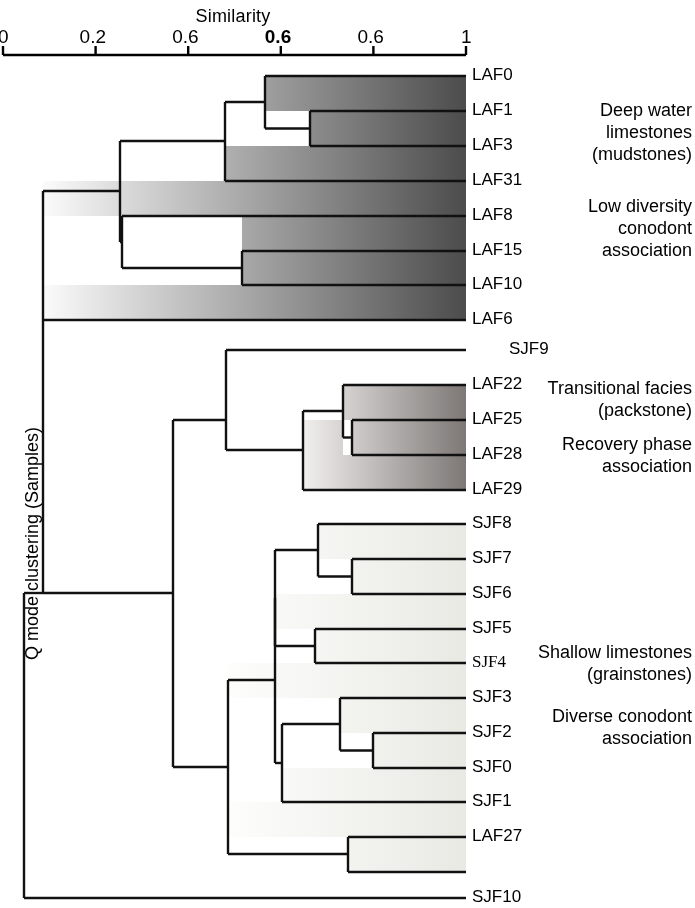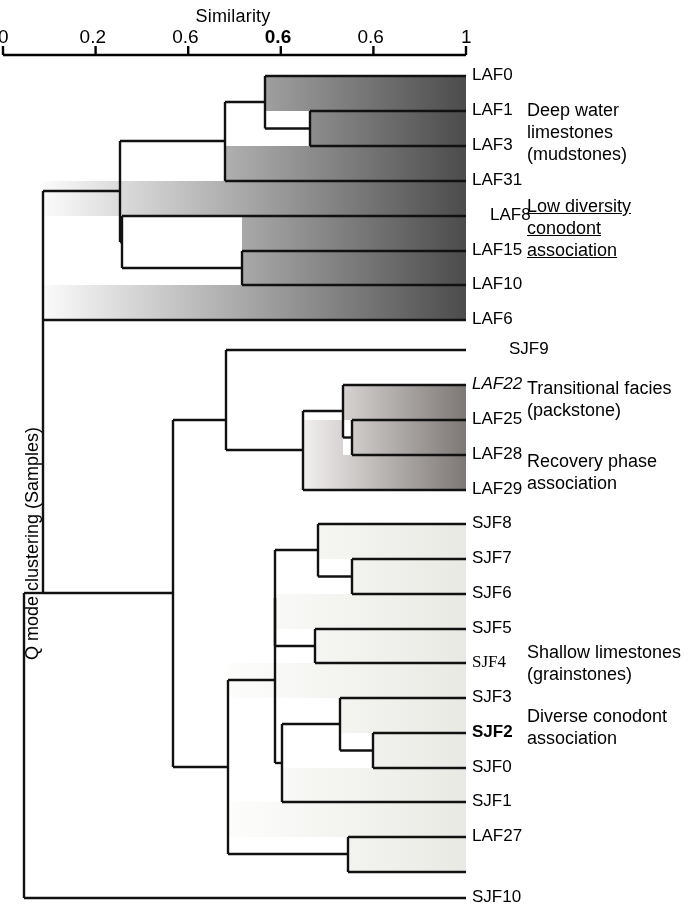--- a/index.html
+++ b/index.html
@@ -5,21 +5,21 @@
   html,body{margin:0;padding:0;background:#ffffff;}
   body{width:695px;height:908px;position:relative;
        font-family:"Liberation Sans",sans-serif;color:#000;}
   #root{position:absolute;left:0;top:0;width:695px;height:908px;overflow:hidden;}
   .axis-title{position:absolute;left:0;top:6px;width:466px;text-align:center;
               font-size:18px;letter-spacing:0.2px;}
   .tick-label{position:absolute;font-size:19px;top:26px;}
   .ylabel{position:absolute;font-size:18px;white-space:nowrap;
           transform-origin:0 0;transform:rotate(-90deg);}
   .leaf-label{position:absolute;font-size:17px;left:472px;white-space:nowrap;}
-  .ann{position:absolute;font-size:18px;text-align:left;line-height:1.22;
+  .ann{position:absolute;font-size:18px;text-align:right;line-height:1.22;
        white-space:pre-line;}
   svg{position:absolute;left:0;top:0;}
 </style>
 </head>
 <body>
 
 <div id="root">
 
   <div class="axis-title">Similarity</div>
 
@@ -151,52 +151,52 @@
         <line x1="24" y1="593" x2="24" y2="898" stroke="#111" stroke-width="2.4" stroke-linecap="butt"></line>
         <line x1="24" y1="898" x2="466" y2="898" stroke="#111" stroke-width="2.4" stroke-linecap="butt"></line>
       </g>
     </svg>
 
   <div id="leaf-labels">
       <div class="leaf-label" style="top: 65px;">LAF0</div>
       <div class="leaf-label" style="top: 100px;">LAF1</div>
       <div class="leaf-label" style="top: 135px;">LAF3</div>
       <div class="leaf-label" style="top: 170px;">LAF31</div>
-      <div class="leaf-label" style="top: 205px; margin-left: 18px;">LAF8</div>
+      <div class="leaf-label" style="top: 205px;">LAF8</div>
       <div class="leaf-label" style="top: 240px; text-align: center;">LAF15</div>
       <div class="leaf-label" style="top: 274px;">LAF10</div>
       <div class="leaf-label" style="top: 309px; text-align: center;">LAF6</div>
       <div class="leaf-label" style="top: 339px; margin-left: 37px;">SJF9</div>
-      <div class="leaf-label" style="top: 374px; font-style: italic;">LAF22</div>
+      <div class="leaf-label" style="top: 374px;">LAF22</div>
       <div class="leaf-label" style="top: 409px;">LAF25</div>
       <div class="leaf-label" style="top: 444px;">LAF28</div>
       <div class="leaf-label" style="top: 479px;">LAF29</div>
       <div class="leaf-label" style="top: 513px;">SJF8</div>
       <div class="leaf-label" style="top: 548px;">SJF7</div>
       <div class="leaf-label" style="top: 583px;">SJF6</div>
       <div class="leaf-label" style="top: 618px;">SJF5</div>
       <div class="leaf-label" style="top: 652px; font-family: Liberation Serif, serif;">SJF4</div>
       <div class="leaf-label" style="top: 687px;">SJF3</div>
-      <div class="leaf-label" style="top: 722px; font-weight: bold;">SJF2</div>
+      <div class="leaf-label" style="top: 722px;">SJF2</div>
       <div class="leaf-label" style="top: 757px;">SJF0</div>
       <div class="leaf-label" style="top: 791px;">SJF1</div>
       <div class="leaf-label" style="top: 826px;">LAF27</div>
       <div class="leaf-label" style="top: 861px; margin-top: 45px;">LAF33</div>
       <div class="leaf-label" style="top: 887px;">SJF10</div>
     </div>
   <div id="annotations">
       <div class="ann" style="left: 527px; width: 165px; top: 100px;">Deep water
 limestones
 (mudstones)</div>
-      <div class="ann" style="left: 527px; width: 165px; top: 196px; text-decoration: underline;">Low diversity
+      <div class="ann" style="left: 527px; width: 165px; top: 196px;">Low diversity
 conodont
 association</div>
       <div class="ann" style="left: 527px; width: 165px; top: 378px;">Transitional facies
 (packstone)</div>
-      <div class="ann" style="left: 527px; width: 165px; top: 451px;">Recovery phase
+      <div class="ann" style="left: 527px; width: 165px; top: 434px;">Recovery phase
 association</div>
       <div class="ann" style="left: 527px; width: 165px; top: 642px;">Shallow limestones
 (grainstones)</div>
       <div class="ann" style="left: 527px; width: 165px; top: 706px;">Diverse conodont
 association</div>
     </div>
 
 </div>
 
 </body></html>

